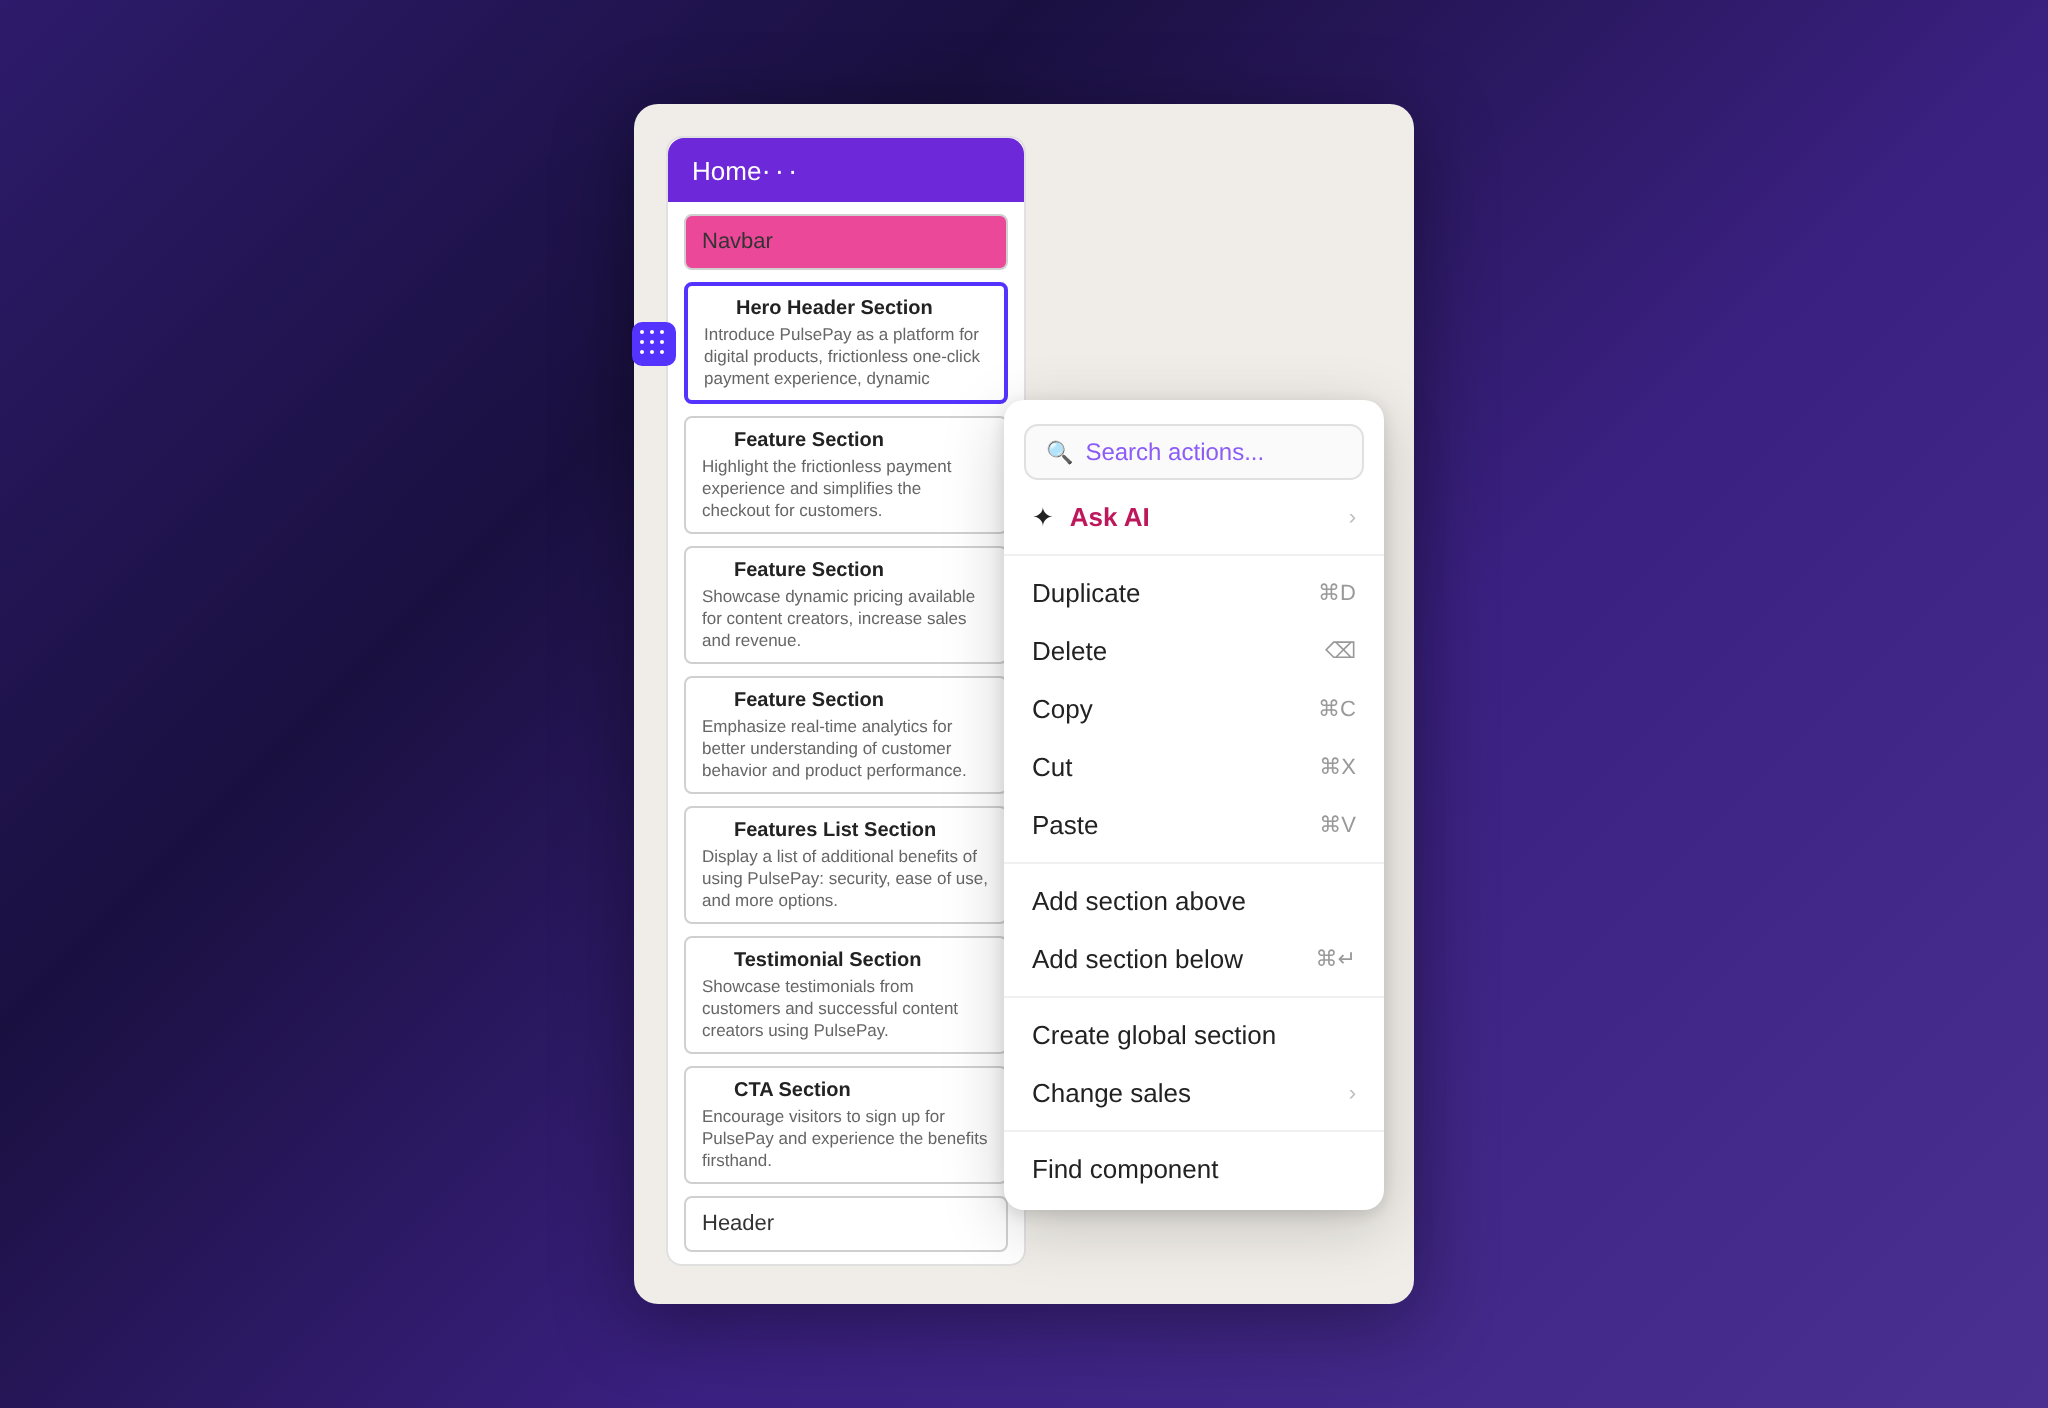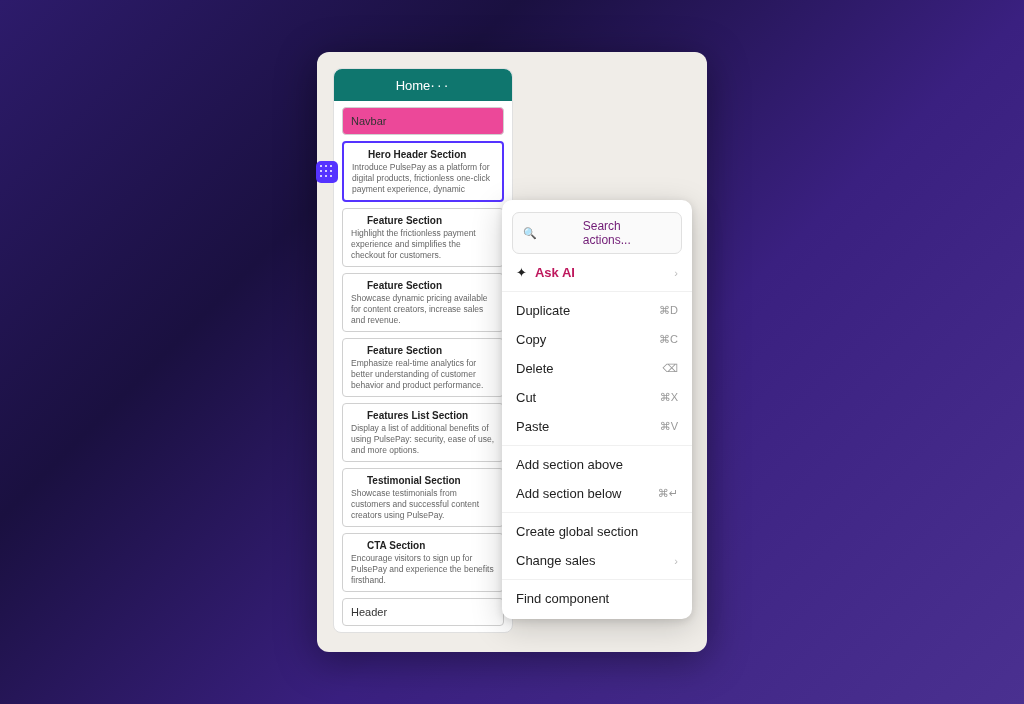--- a/index.html
+++ b/index.html
@@ -29,26 +29,26 @@
       width: 180px;
       background: #fff;
       border-radius: 8px;
       border: 1px solid #e0e0e0;
       position: absolute;
       left: 16px;
       top: 16px;
     }
 
     .page-header {
-      background: #0f766e;
+      background: #6d28d9;
       border-radius: 8px 8px 0 0;
       padding: 8px 12px;
       display: flex;
       align-items: center;
-      justify-content: center;
+      justify-content: flex-start;
     }
 
     .page-header-title {
       color: #fff;
       font-size: 13px;
       font-weight: 500;
     }
 
     .page-header-dots {
       color: #fff;
@@ -283,49 +283,49 @@
 
     <div class="footer-item">
       <span>Header</span>
     </div>
   </div>
 
   <div class="context-menu">
 
     <div class="search-box">
       <span class="search-icon-char">🔍</span>
-      <span style="color:#701a75; font-size:12px;margin-left:40px;">Search actions...</span>
+      <span style="color:#8b5cf6; font-size:12px;">Search actions...</span>
     </div>
 
     <div class="menu-item">
       <div class="menu-item-left">
         <span style="font-size:13px;">✦</span>
         <span class="ask-ai-label">Ask AI</span>
       </div>
       <span class="chevron-right">›</span>
     </div>
 
     <div class="menu-separator"></div>
 
     <div class="menu-item">
       <span class="menu-item-label">Duplicate</span>
       <span class="menu-item-shortcut">⌘D</span>
     </div>
 
     <div class="menu-item">
+      <span class="menu-item-label">Delete</span>
+      <span class="menu-item-shortcut">⌫</span>
+    </div>
+
+    <div class="menu-item">
       <span class="menu-item-label">Copy</span>
       <span class="menu-item-shortcut">⌘C</span>
     </div>
 
     <div class="menu-item">
-      <span class="menu-item-label">Delete</span>
-      <span class="menu-item-shortcut">⌫</span>
-    </div>
-
-    <div class="menu-item">
       <span class="menu-item-label">Cut</span>
       <span class="menu-item-shortcut">⌘X</span>
     </div>
 
     <div class="menu-item">
       <span class="menu-item-label">Paste</span>
       <span class="menu-item-shortcut">⌘V</span>
     </div>
 
     <div class="menu-separator"></div>

